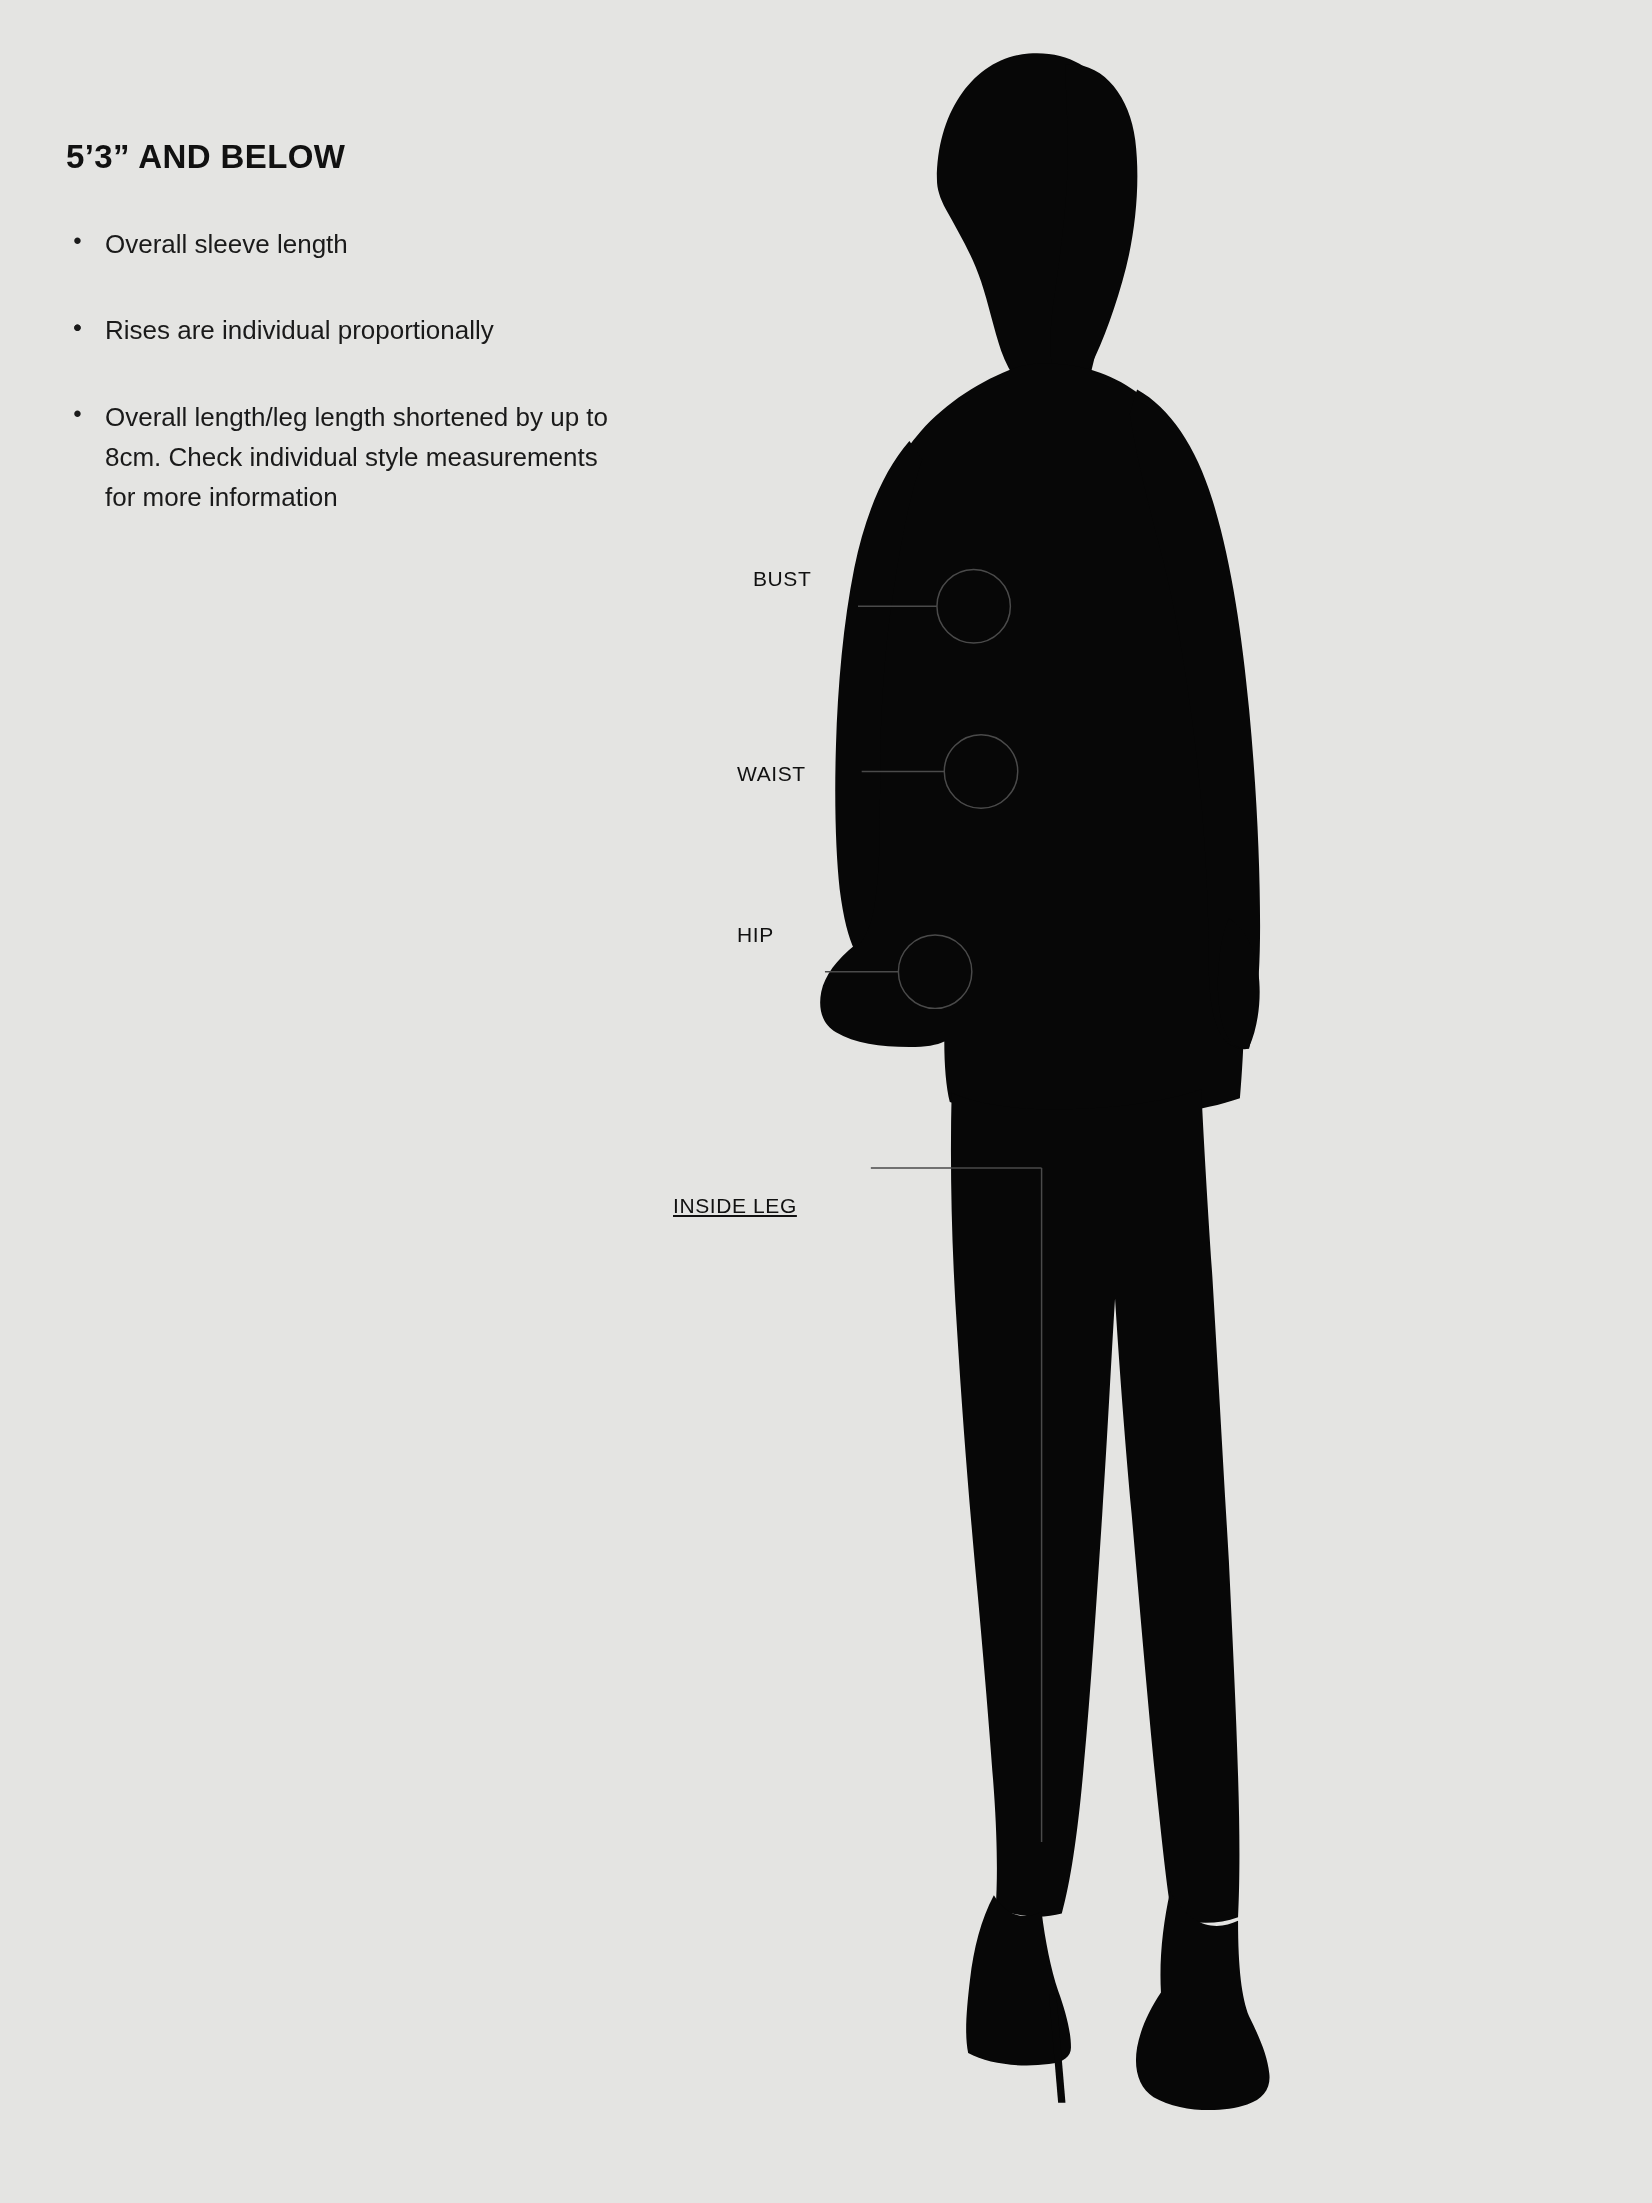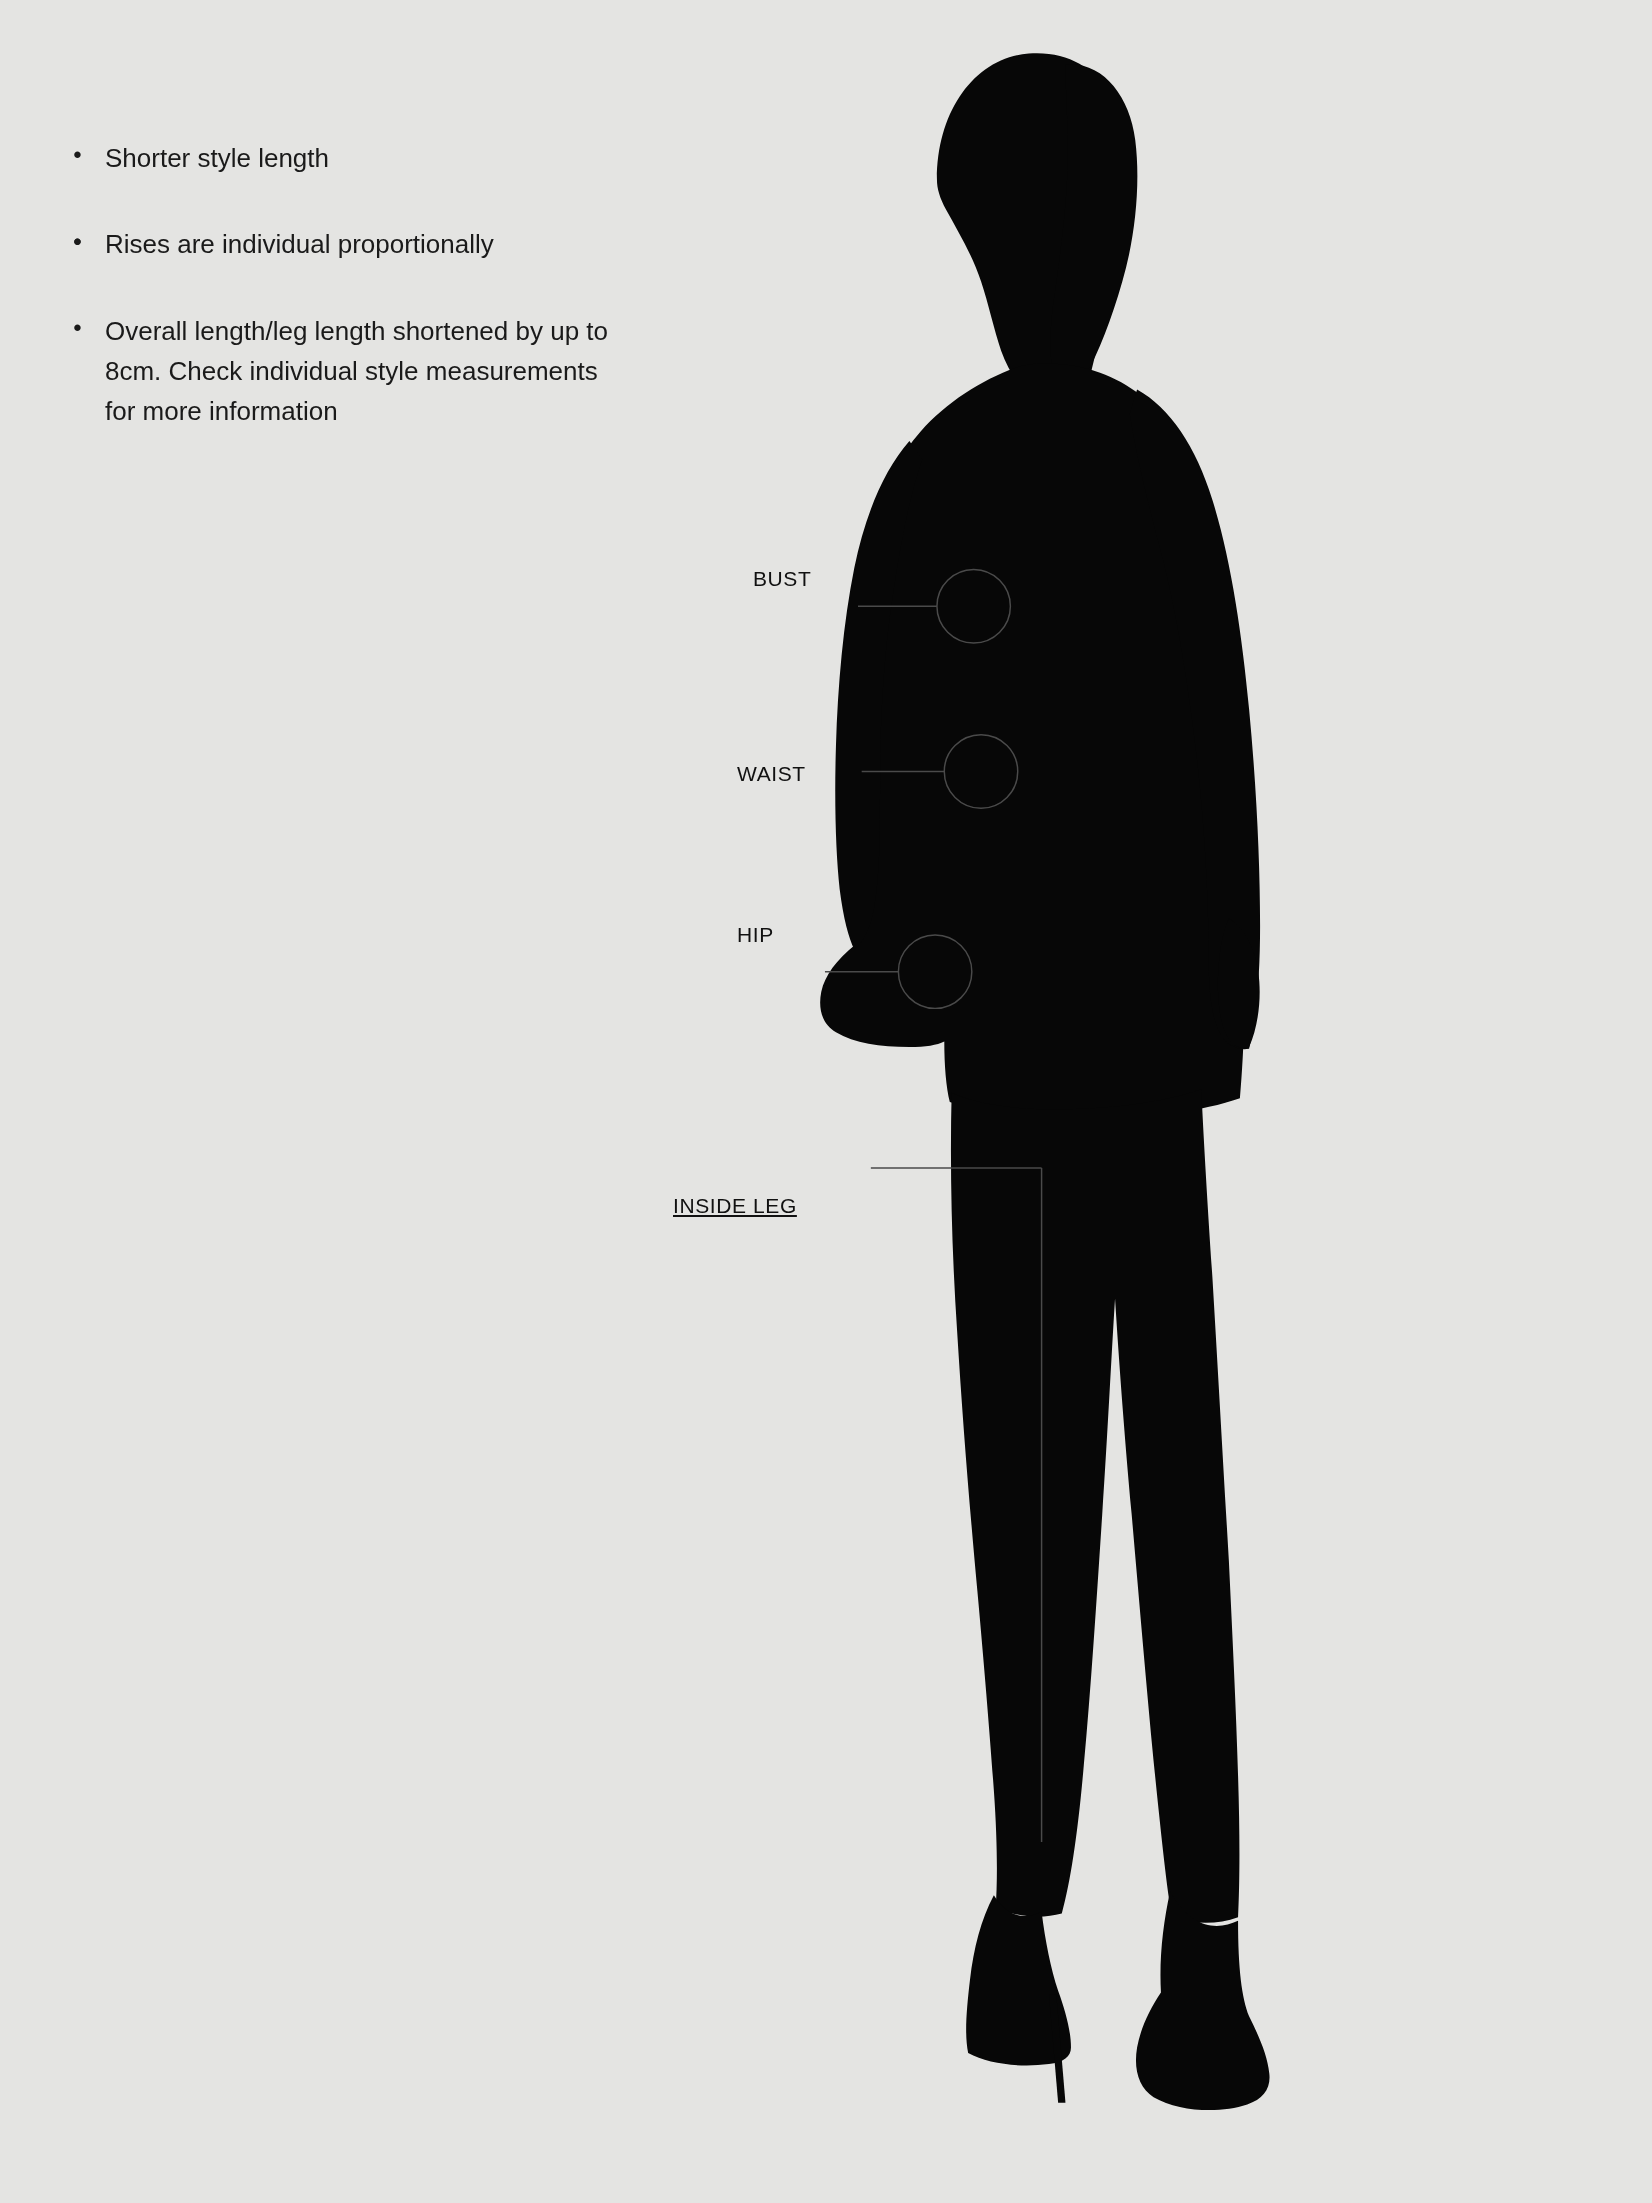--- a/index.html
+++ b/index.html
@@ -79,25 +79,26 @@
     color: #111111;
     white-space: nowrap;
   }
 </style>
 </head>
 <body>
 
 <div class="page">
 
   <div class="text-col">
+    <h1 class="heading">5’3” AND BELOW</h1>
 
     <ul class="bullet-list">
       <li class="bullet-item">
         <span class="bullet-dot">•</span>
-        <span>Shorter style length</span>
+        <span>Overall sleeve length</span>
       </li>
       <li class="bullet-item">
         <span class="bullet-dot">•</span>
       </li>
       <li class="bullet-item">
         <span class="bullet-dot">•</span>
         <span>Rises are individual proportionally</span>
       </li>
       <li class="bullet-item">
         <span class="bullet-dot">•</span>

